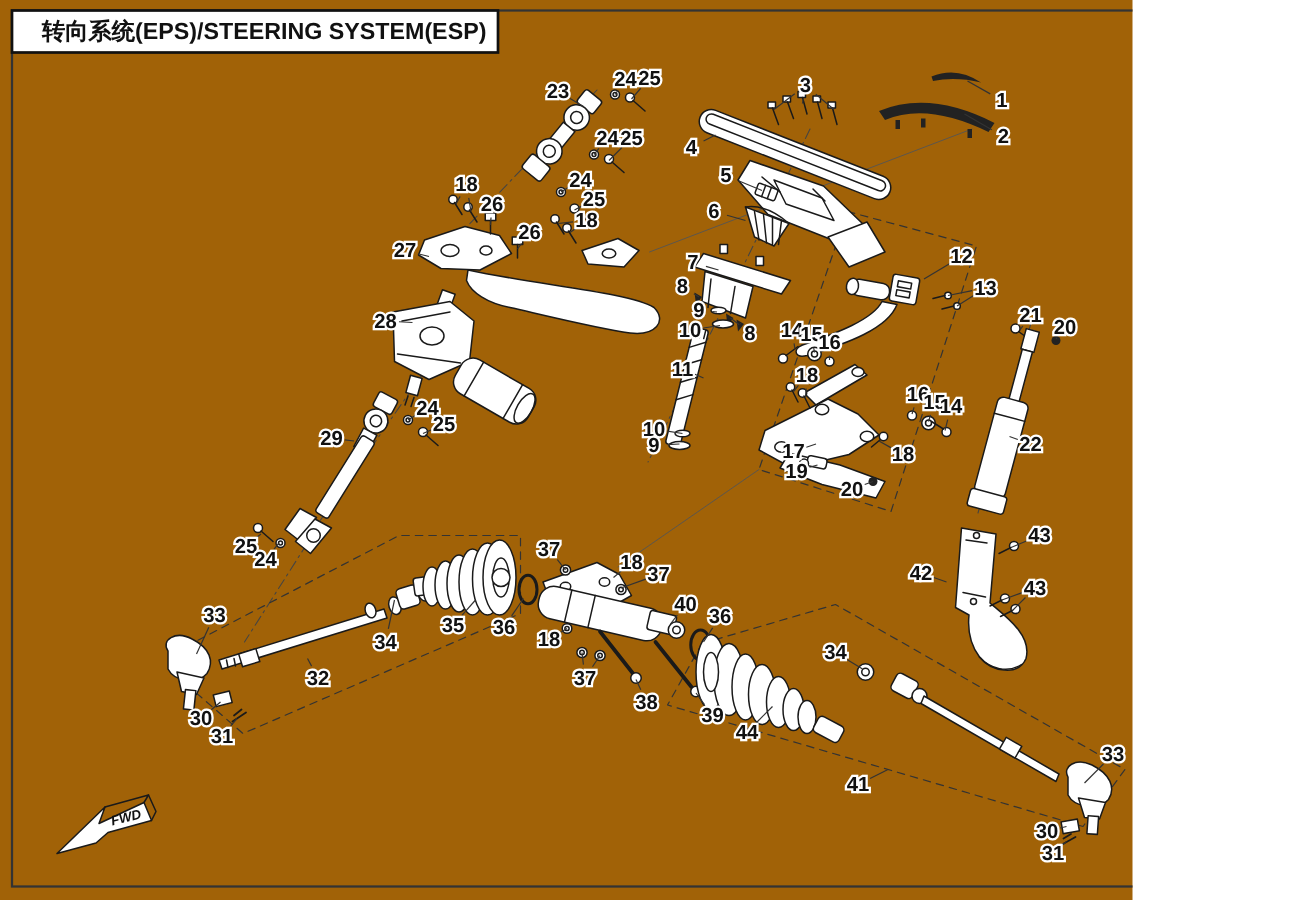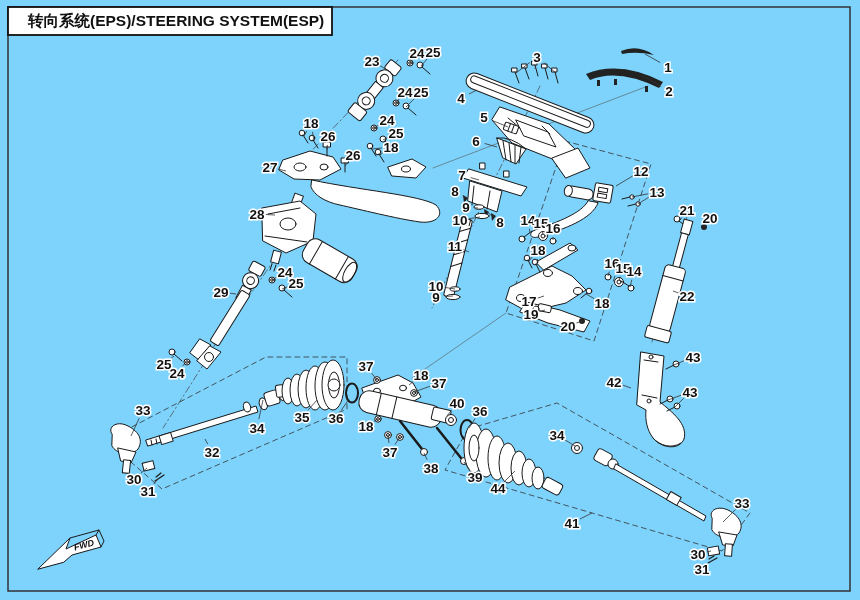--- a/index.html
+++ b/index.html
@@ -1,16 +1,16 @@
 <!DOCTYPE html>
 <html><head>
 <meta charset="utf-8">
 <style>
   html,body{margin:0;padding:0;background:#fff;}
-  #stage{position:relative;width:860px;height:600px;background:#7dd3fc;overflow:hidden;
+  #stage{position:relative;width:755px;height:600px;background:#a16207;overflow:hidden;
          font-family:"Liberation Sans",sans-serif;}
   svg{display:block;}
   .title-text{font:bold 15.5px "Liberation Sans",sans-serif;fill:#111;}
   .callout{font:bold 13.5px "Liberation Sans",sans-serif;fill:#111;text-anchor:middle;
            dominant-baseline:central;stroke:#fff;stroke-width:3px;paint-order:stroke;}
   .leader{stroke:#333;stroke-width:0.8;fill:none;}
   .fwd-text{font:italic bold 9px "Liberation Sans",sans-serif;fill:#111;stroke:none;
             text-anchor:middle;dominant-baseline:central;}
 </style>
 </head>

